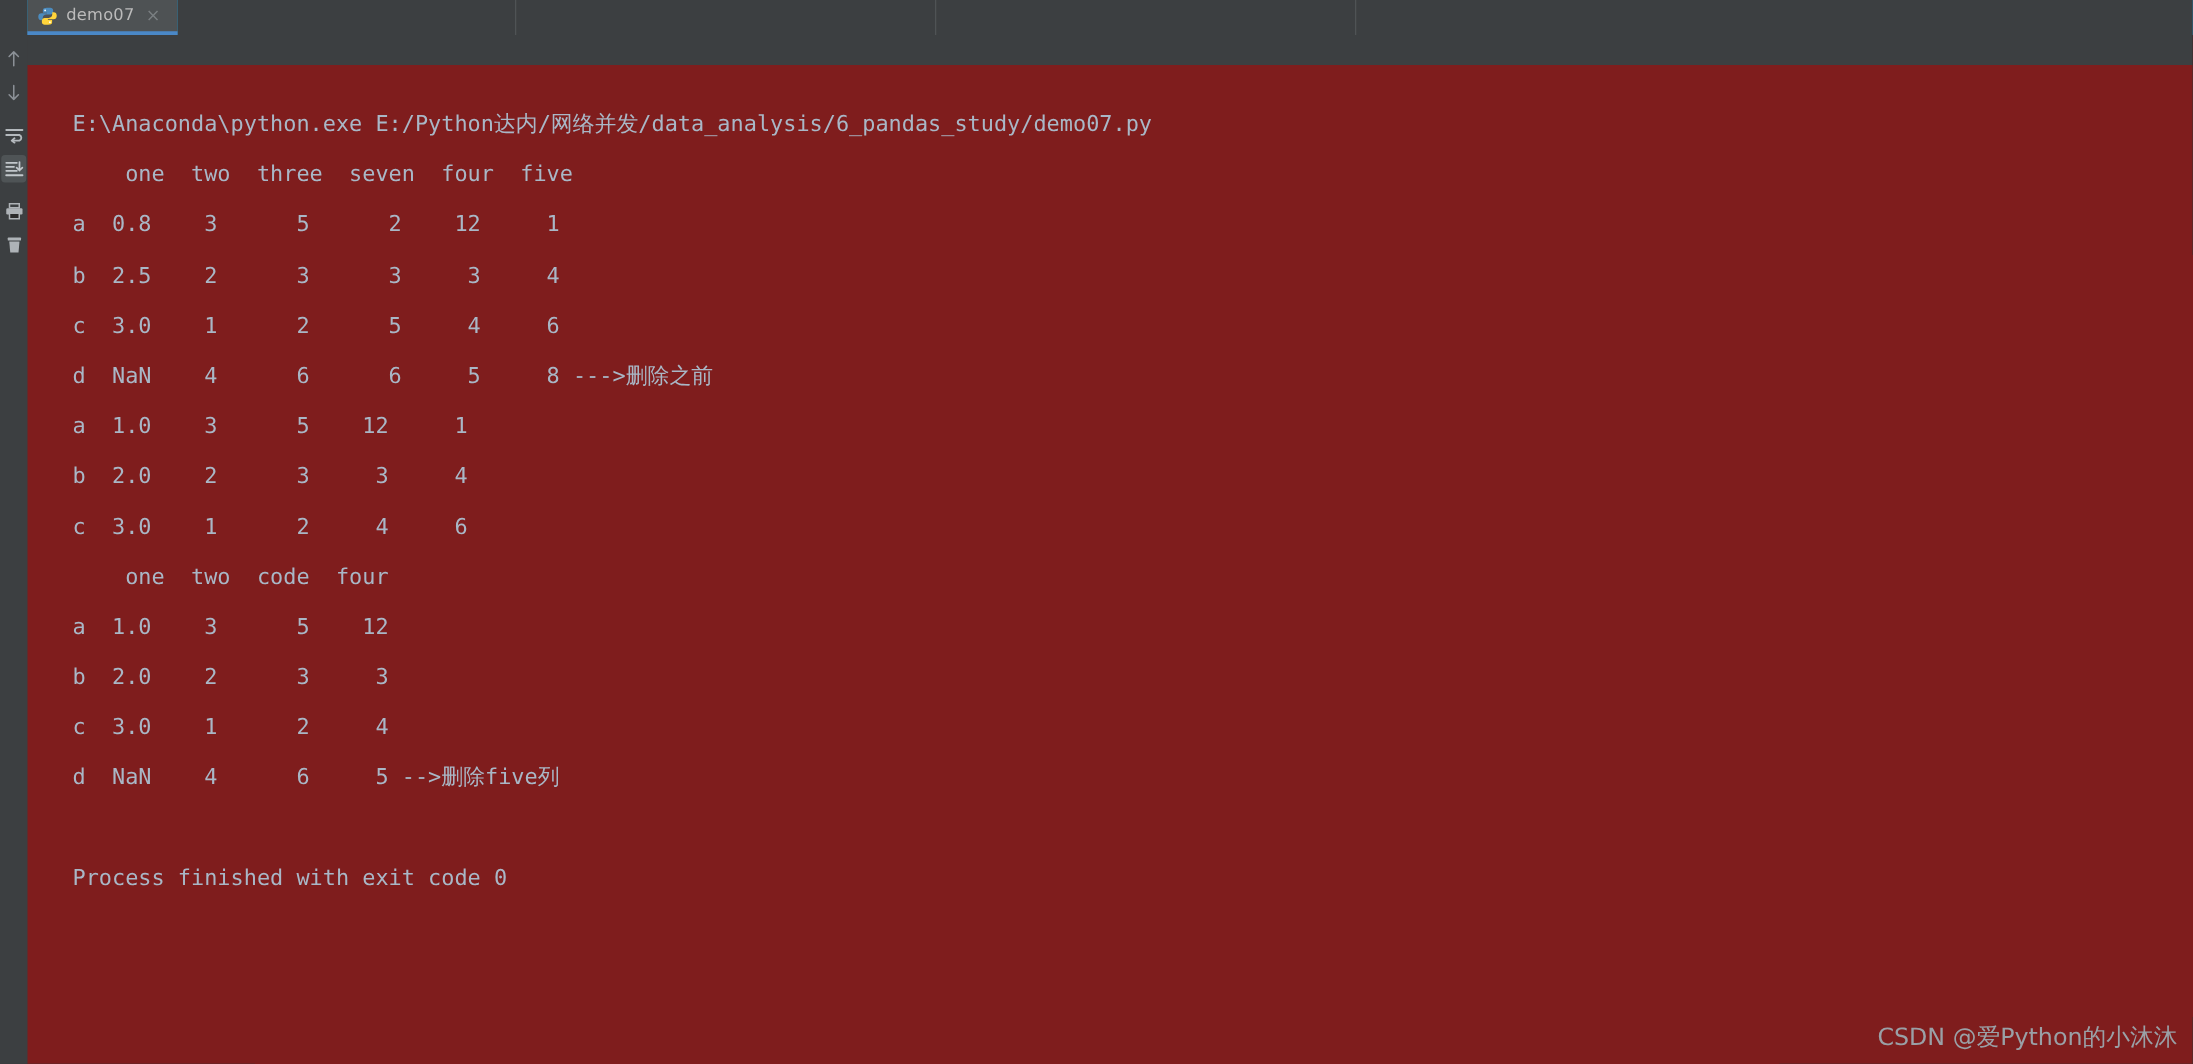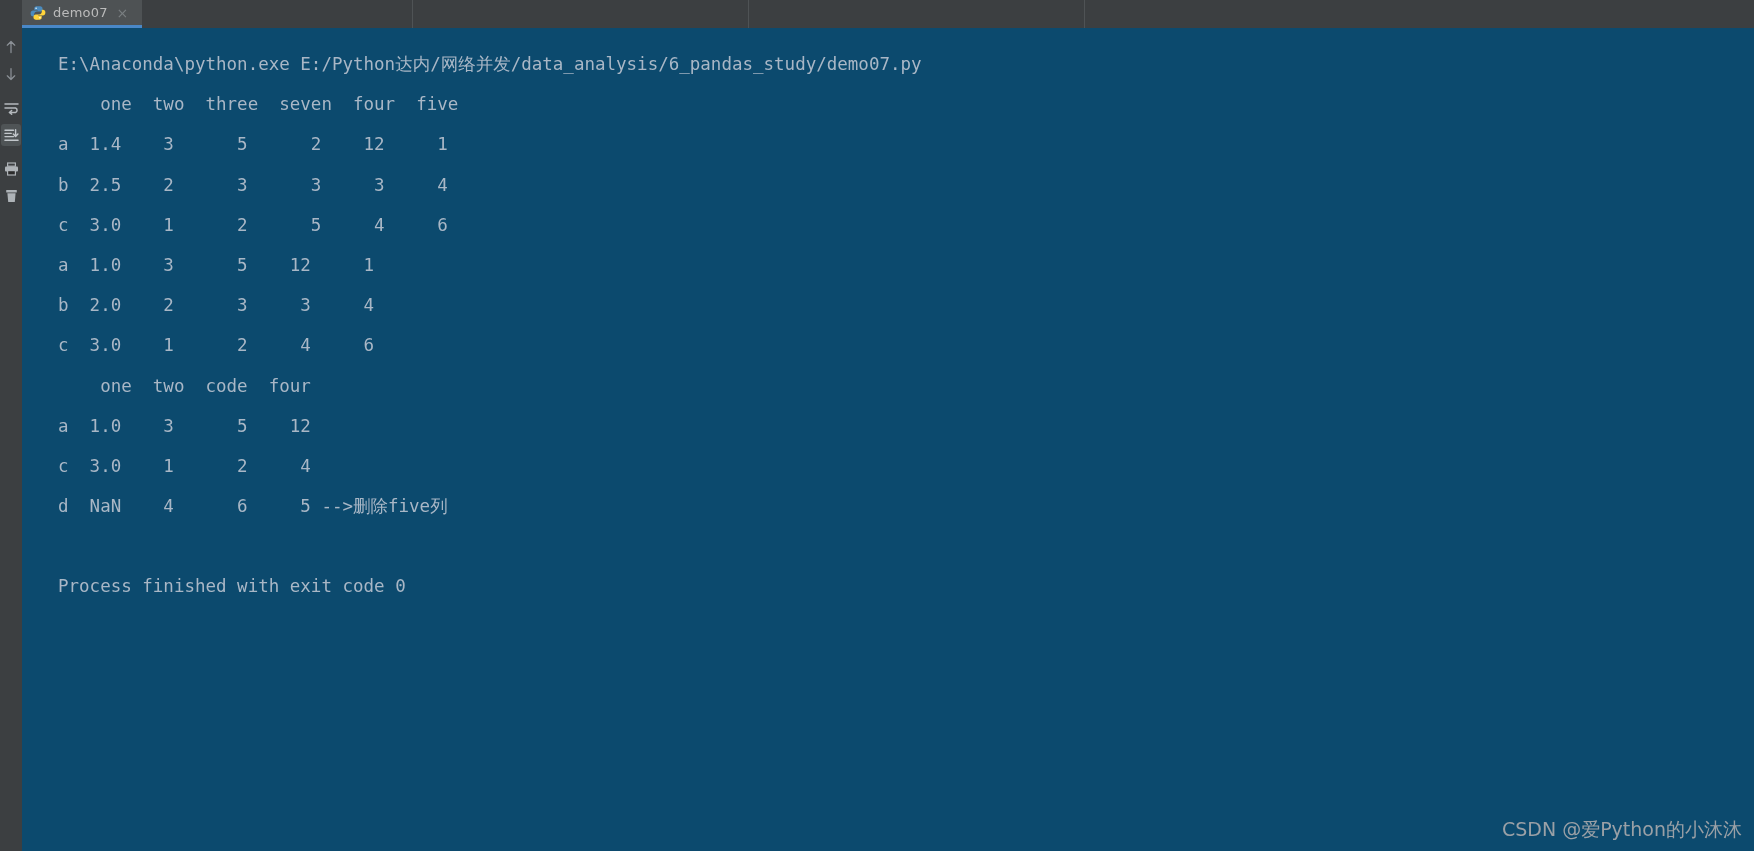--- a/index.html
+++ b/index.html
@@ -110,25 +110,26 @@
     border-radius: 3px;
   }
   .gutter-btn.active {
     background: #4f5456;
   }
   .gutter-btn svg { display: block; }
   .gutter-gap { height: 7px; }
 
   .console {
     flex: 1 1 auto;
-    background: #0c4a6e;
+    background: #7f1d1d;
     position: relative;
     overflow: hidden;
-    padding: 12px 0 0 0;
+    padding: 24px 0 0 0;
     box-sizing: border-box;
+    margin-top: 24px;
   }
   .console-inner {
     padding-left: 36px;
     padding-top: 4px;
   }
   .line {
     color: #a9b7c6;
     font-family: "DejaVu Sans Mono", monospace;
     font-size: 17.5px;
     line-height: 40.2px;
@@ -227,28 +228,30 @@
           <rect x="1.2" y="1" width="10.6" height="2.4" rx=".5" fill="#aeb3b7"></rect>
           <path d="M2.4 4.2 H10.6 L9.8 13 H3.2 Z" fill="#aeb3b7"></path>
         </svg>
       </div>
     </div>
 
     <div class="console">
       <div class="console-inner">
         <div class="line path">E:\Anaconda\python.exe E:/Python达内/网络并发/data_analysis/6_pandas_study/demo07.py</div>
         <div class="line">    one  two  three  seven  four  five</div>
-        <div class="line">a  1.4    3      5      2    12     1</div>
+        <div class="line">a  0.8    3      5      2    12     1</div>
         <div class="line">b  2.5    2      3      3     3     4</div>
         <div class="line">c  3.0    1      2      5     4     6</div>
+        <div class="line">d  NaN    4      6      6     5     8 ---&gt;删除之前</div>
         <div class="line">a  1.0    3      5    12     1</div>
         <div class="line">b  2.0    2      3     3     4</div>
         <div class="line">c  3.0    1      2     4     6</div>
         <div class="line">    one  two  code  four</div>
         <div class="line">a  1.0    3      5    12</div>
+        <div class="line">b  2.0    2      3     3</div>
         <div class="line">c  3.0    1      2     4</div>
         <div class="line">d  NaN    4      6     5 --&gt;删除five列</div>
         <div class="line blank"></div>
         <div class="line">Process finished with exit code 0</div>
       </div>
       <div class="watermark">CSDN @爱Python的小沐沐</div>
     </div>
 
   </div>
 </div>

